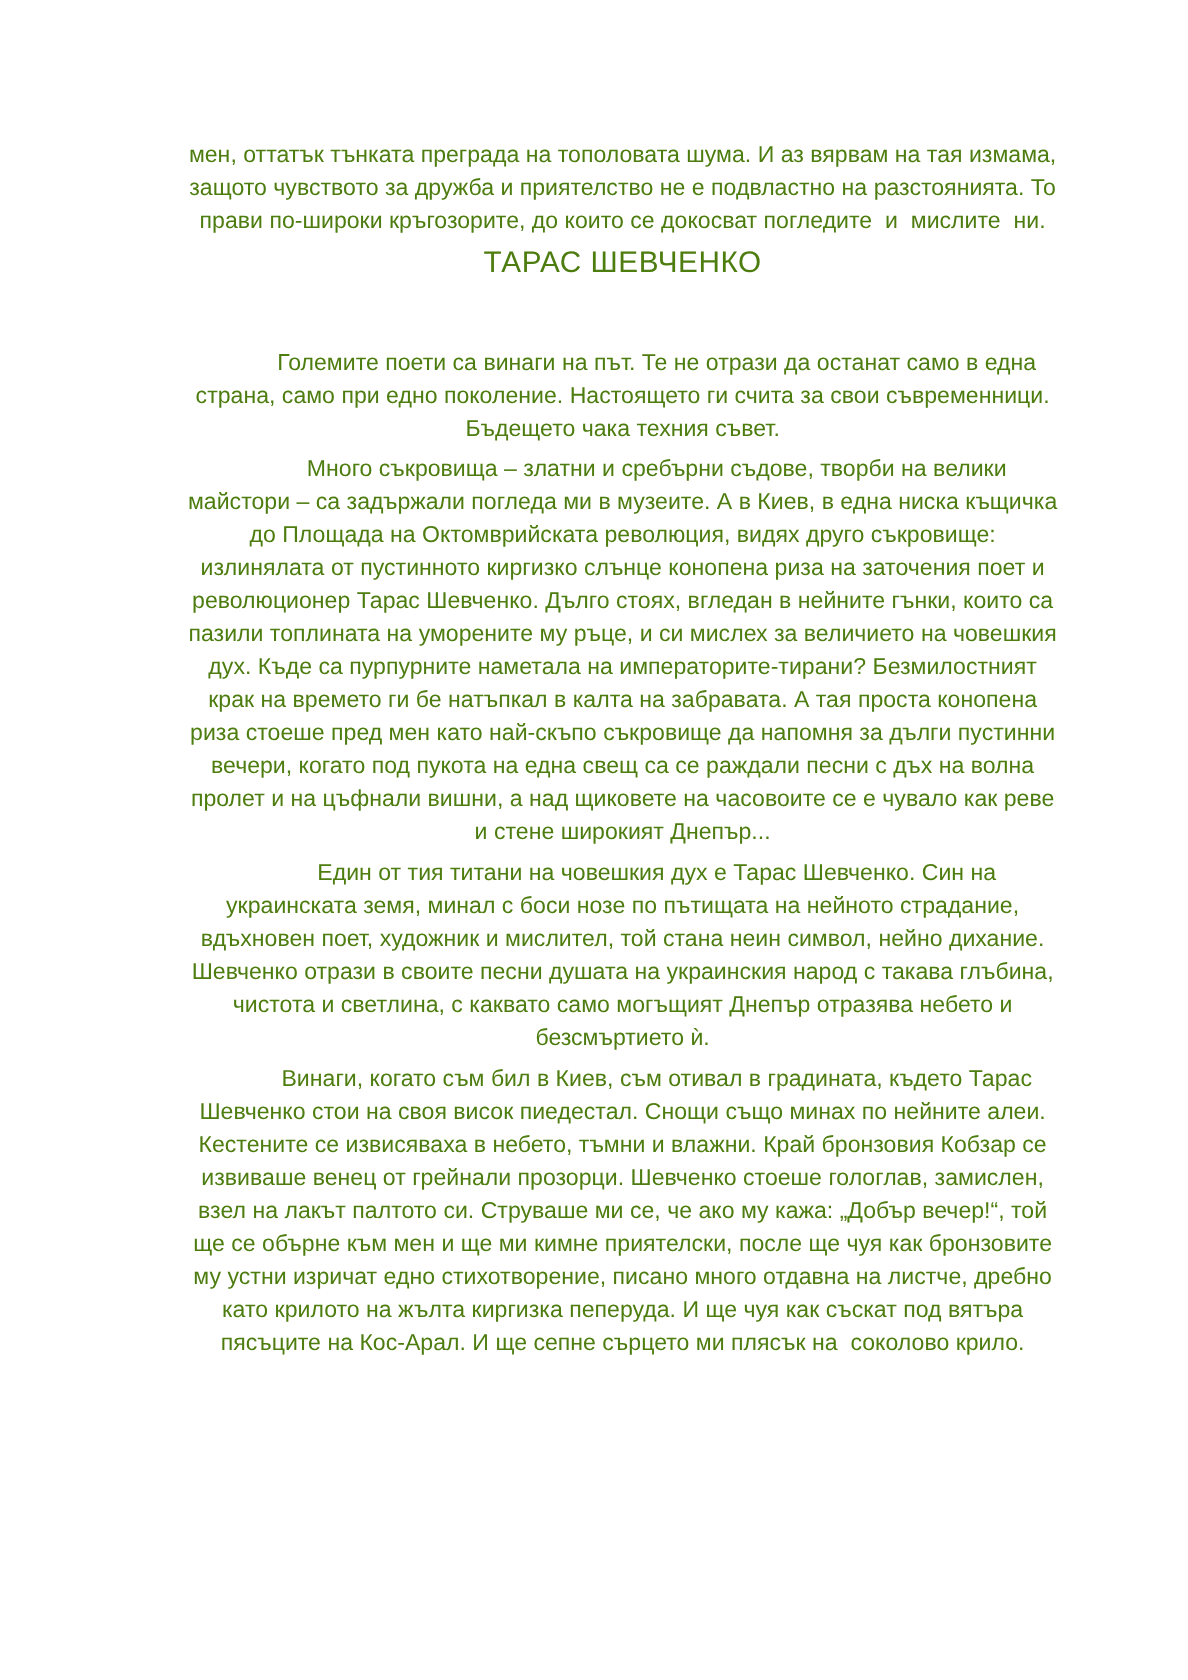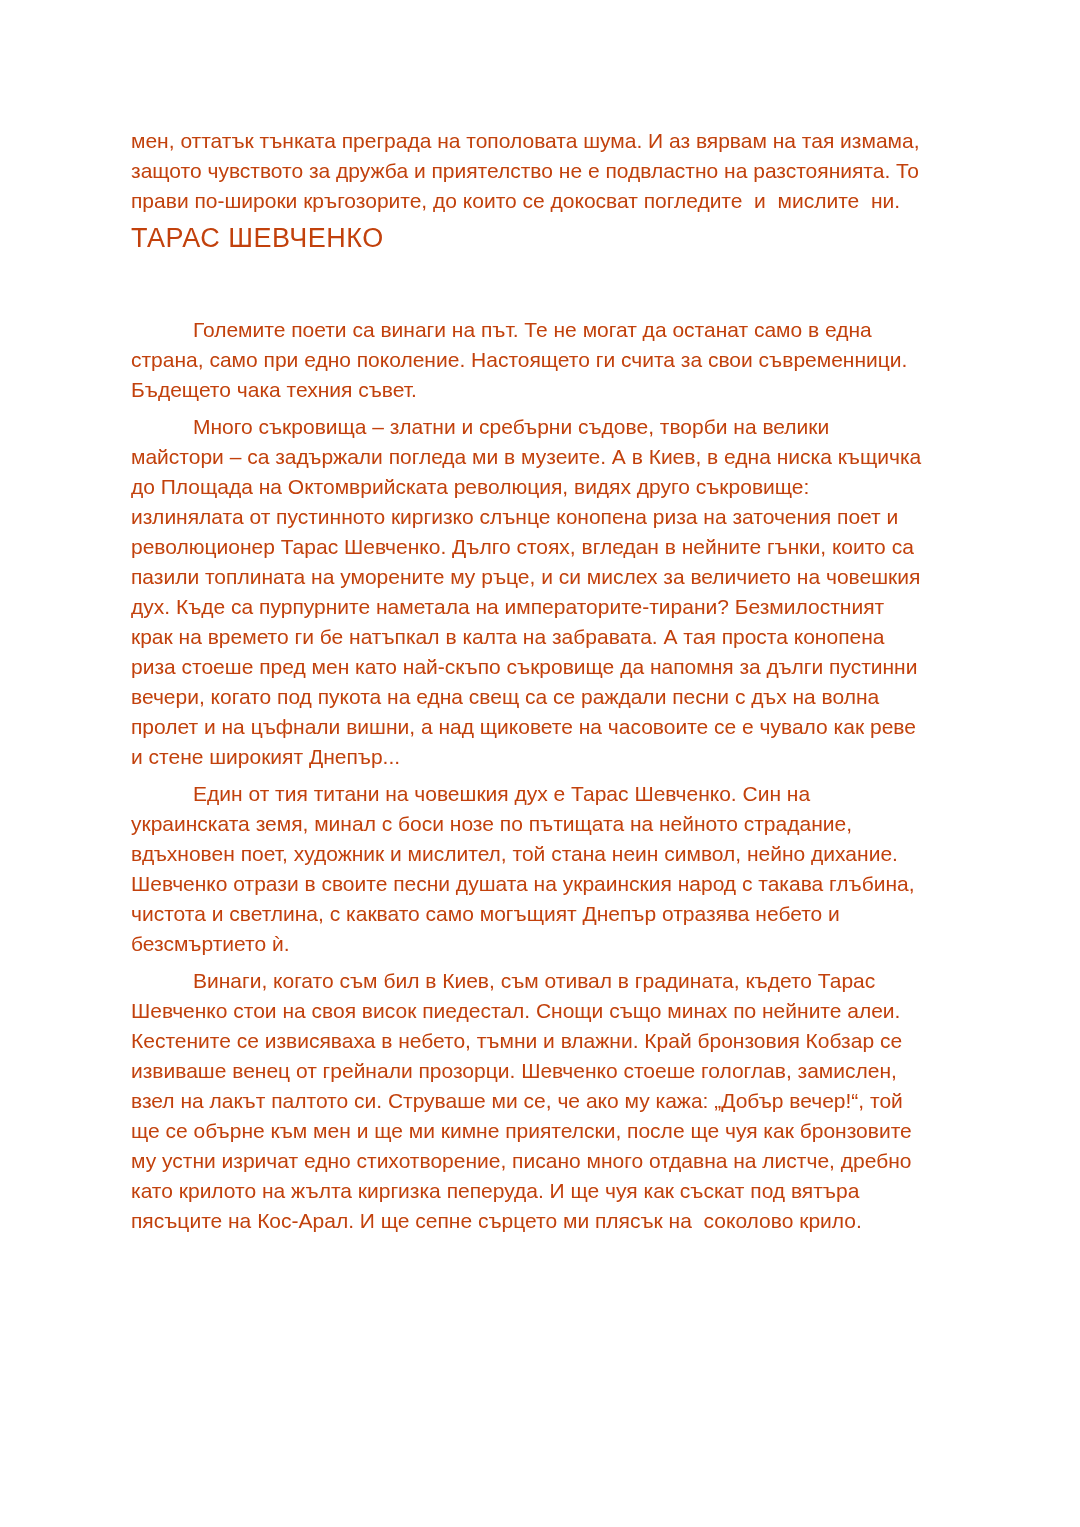--- a/index.html
+++ b/index.html
@@ -6,22 +6,23 @@
     margin: 0;
     padding: 0;
     background: #ffffff;
   }
   .page {
     position: relative;
     width: 1080px;
     height: 1265px;
     background: #ffffff;
     font-family: "Liberation Sans", sans-serif;
-    color: #c2410c;
+    color: #4d7c0f;
     overflow: hidden;
+    text-align: center;
   }
   .content {
     position: absolute;
     left: 131px;
     top: 126px;
     width: 870px;
     font-size: 21px;
     line-height: 30px;
   }
   .content p {
@@ -58,21 +59,21 @@
   <div class="content">
 
     <p>мен, оттатък тънката преграда на тополовата шума. И аз вярвам на тая измама,
 защото чувството за дружба и приятелство не е подвластно на разстоянията. То
 прави по-широки кръгозорите, до които се докосват погледите  и  мислите  ни.</p>
 
 
 
     <h2 class="essay-title">ТАРАС ШЕВЧЕНКО</h2>
 
-    <p class="indent">Големите поети са винаги на път. Те не могат да останат само в една
+    <p class="indent">Големите поети са винаги на път. Те не отрази да останат само в една
 страна, само при едно поколение. Настоящето ги счита за свои съвременници.
 Бъдещето чака техния съвет.</p>
 
     <p class="indent">Много съкровища – златни и сребърни съдове, творби на велики
 майстори – са задържали погледа ми в музеите. А в Киев, в една ниска къщичка
 до Площада на Октомврийската революция, видях друго съкровище:
 излинялата от пустинното киргизко слънце конопена риза на заточения поет и
 революционер Тарас Шевченко. Дълго стоях, вгледан в нейните гънки, които са
 пазили топлината на уморените му ръце, и си мислех за величието на човешкия
 дух. Къде са пурпурните наметала на императорите-тирани? Безмилостният

